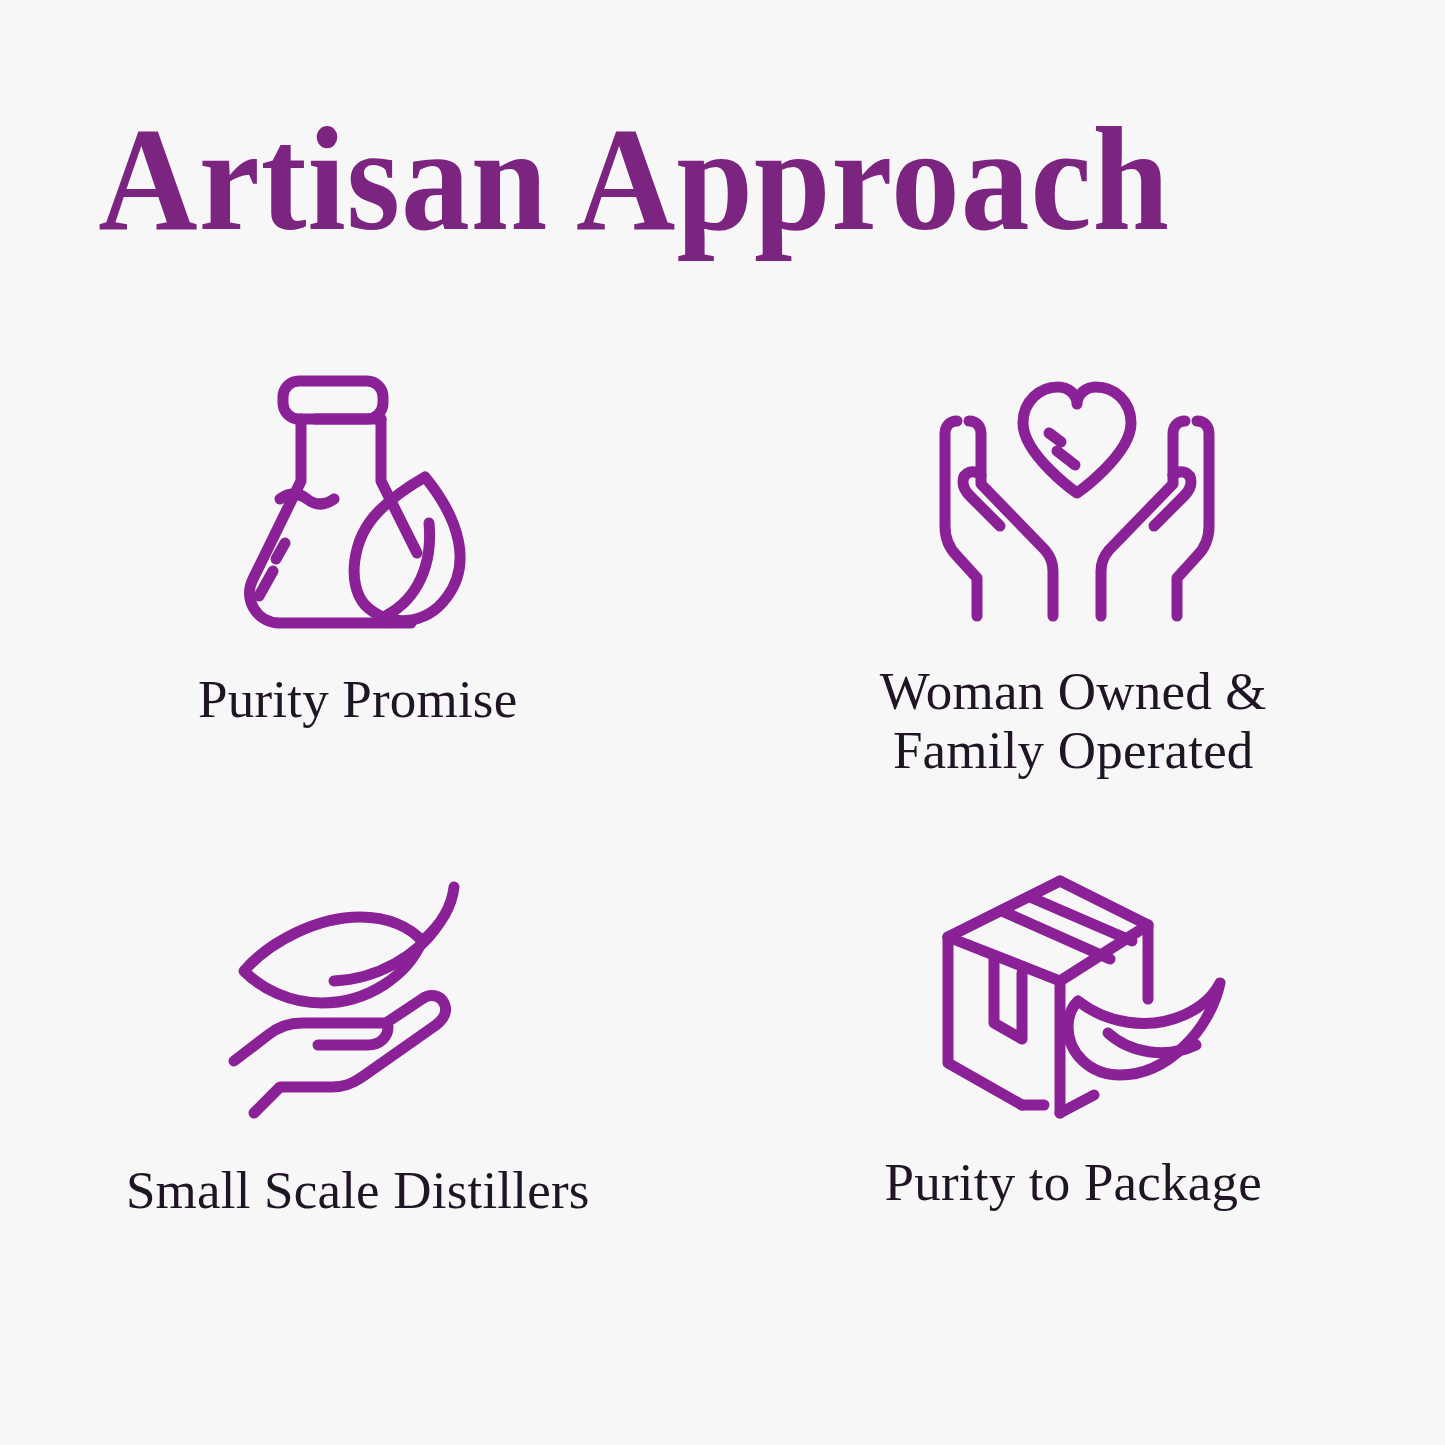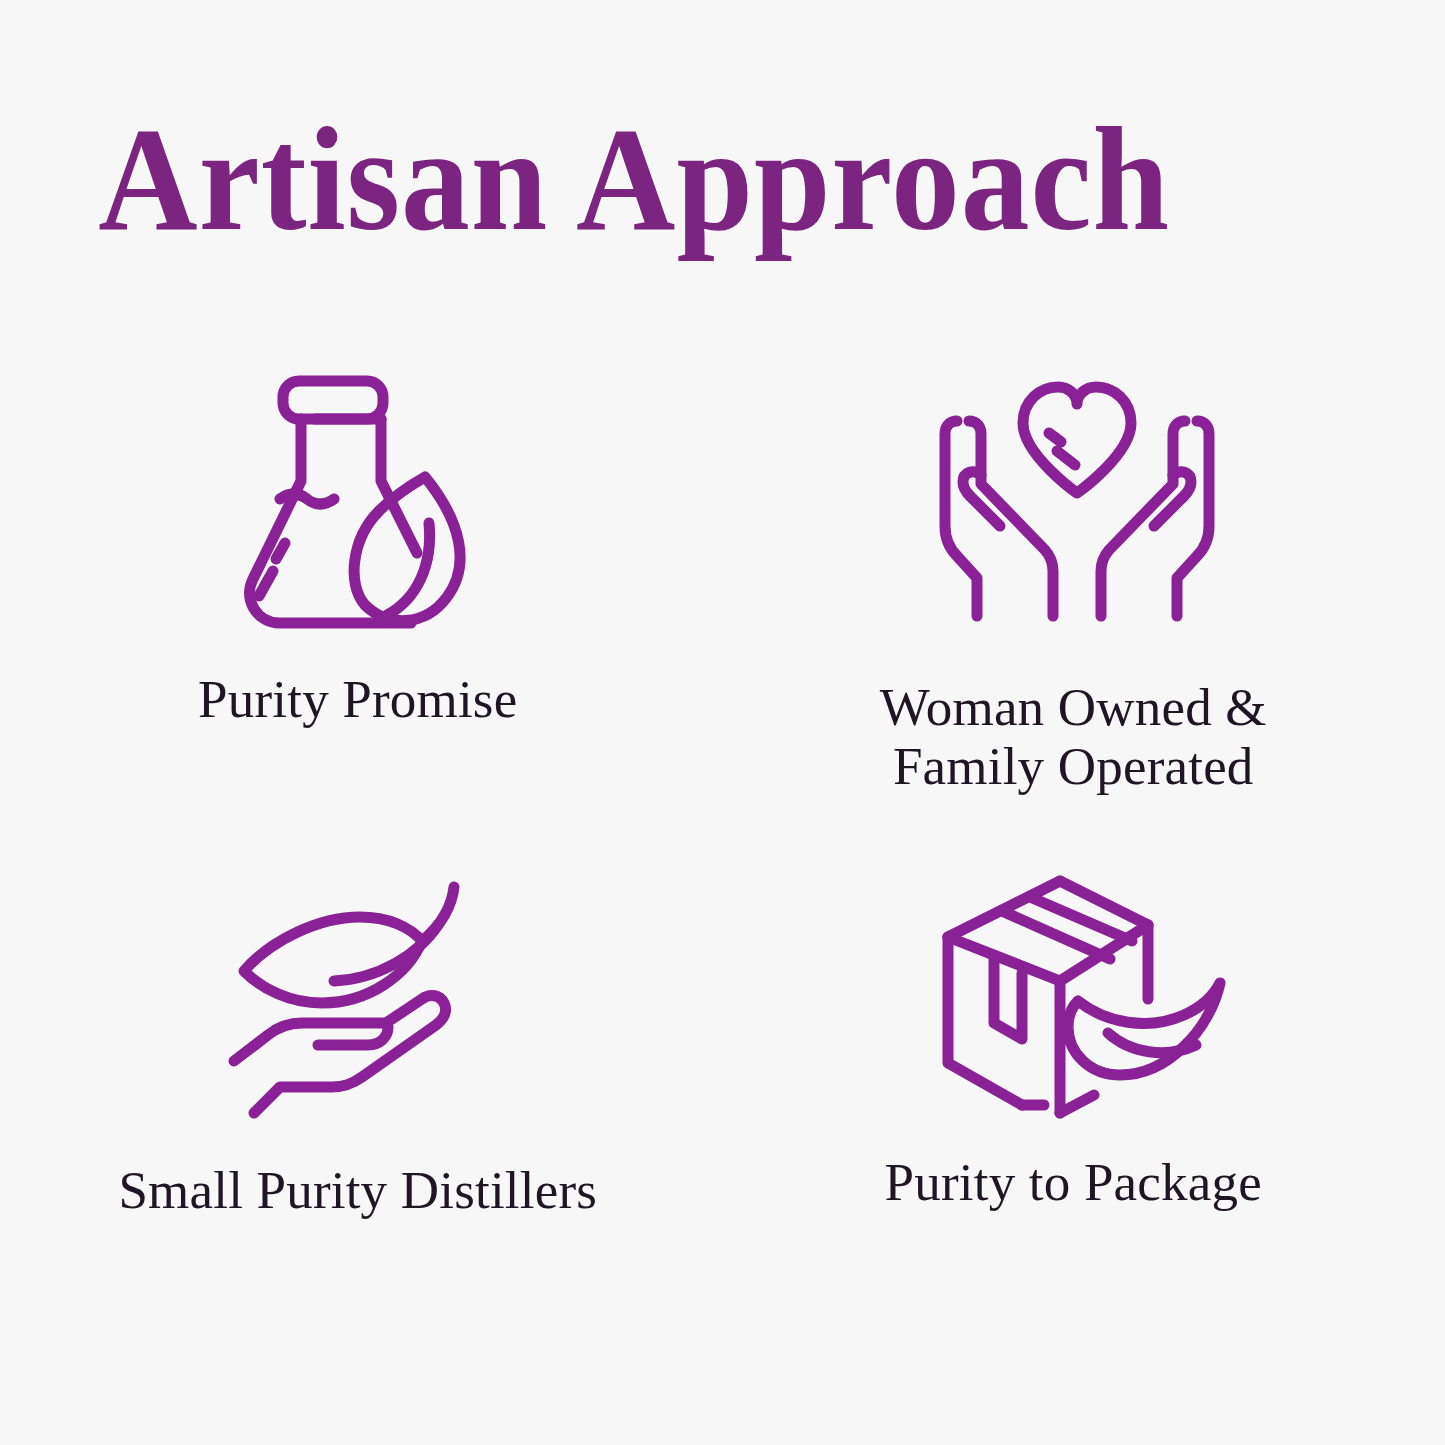--- a/index.html
+++ b/index.html
@@ -89,21 +89,21 @@
     text-align: center;
     letter-spacing: 0.2px;
     white-space: pre-line;
   }
   .feature-label.two-line { margin-top: 12px; }
 
   
   #cell-purity      .icon-box { margin-left: -8px; }
   #cell-purity      .feature-label { margin-top: 18px; }
   #cell-woman       .icon-box { margin-left: 8px; }
-  #cell-woman       .feature-label { margin-top: 26px; }
+  #cell-woman       .feature-label { margin-top: 10px; }
   #cell-distillers  .icon-box { margin-left: -12px; }
   #cell-distillers  .feature-label { margin-top: 26px; }
   #cell-package     .icon-box { margin-left: 18px; }
   #cell-package     .feature-label { margin-top: 18px; }
 </style>
 </head>
 <body>
 
 <div id="page">
 
@@ -218,21 +218,21 @@
                    c8 -6 18 -4 22 4
                    c4 8 0 16 -8 22
                    l-74 52
                    c-10 7 -18 10 -30 10
                    h-52
                    l-26 26"></path>
 
           <path d="M96 170 h50 c12 0 20 -8 20 -18"></path>
         </svg>
       </div>
-      <div class="feature-label">Small Purity Distillers</div>
+      <div class="feature-label">Small Scale Distillers</div>
     </div>
 
     <div class="cell r2" id="cell-package">
       <div class="icon-box small">
         <svg width="300" height="250" viewBox="0 0 300 250" fill="none" stroke="#8a2196" stroke-width="11" stroke-linecap="round" stroke-linejoin="round">
 
           <path d="M16 62 v126 l74 42"></path>
 
           <path d="M16 62 L128 6"></path>
 

